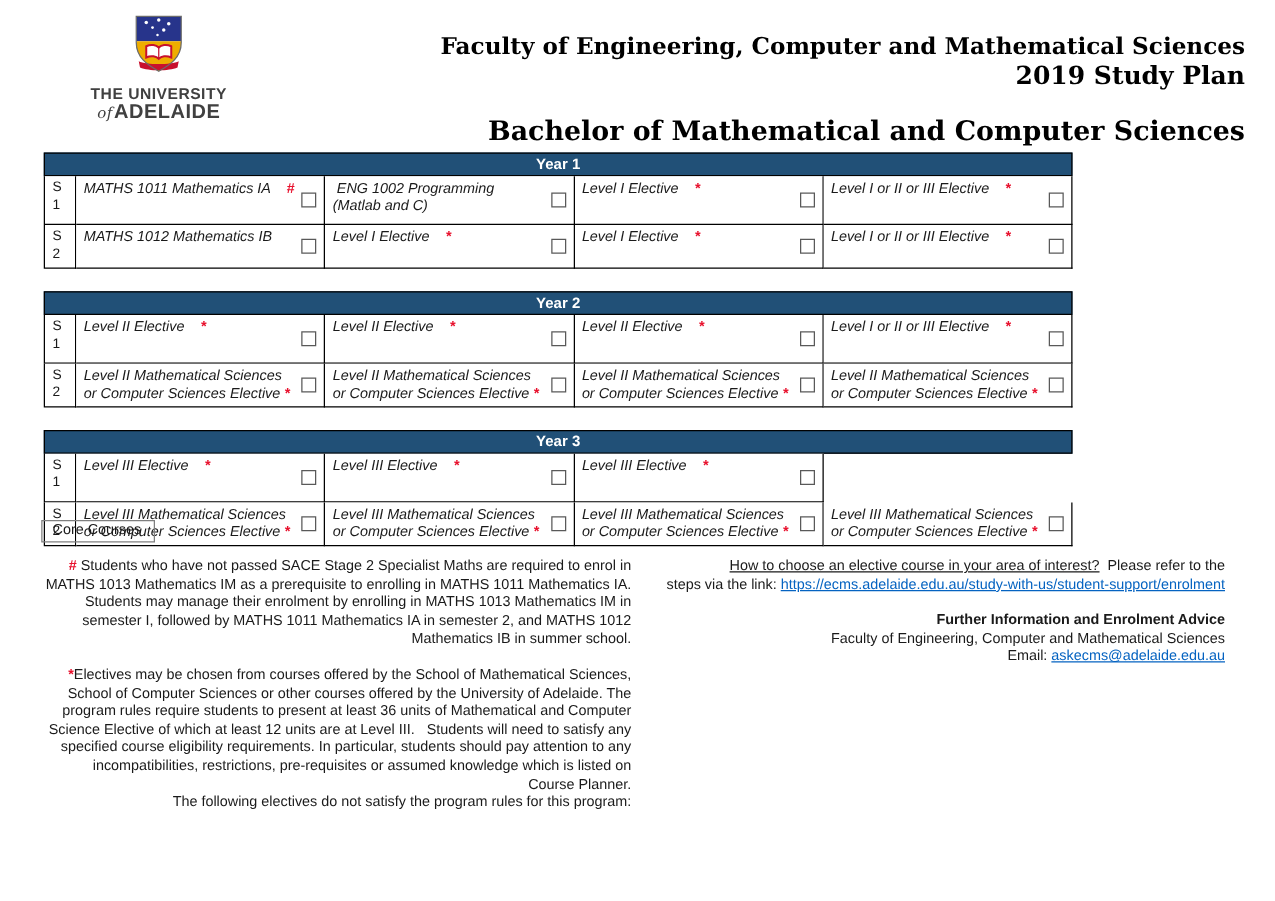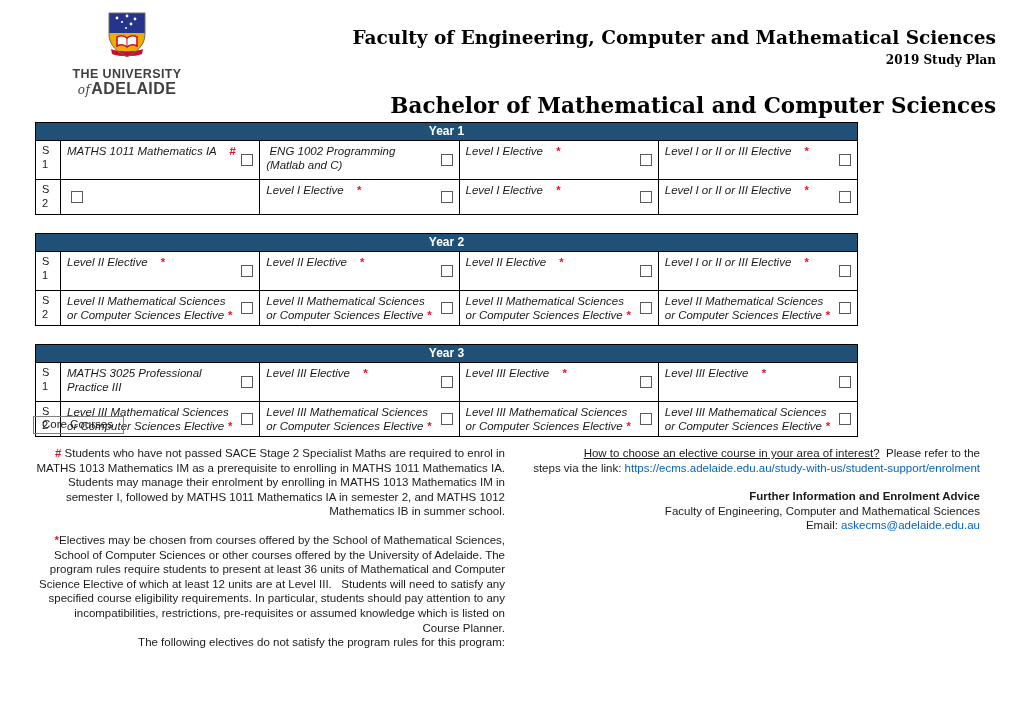--- a/index.html
+++ b/index.html
@@ -15,21 +15,21 @@
   .logo-l1 { font-size: 12.5px; font-weight: 700; letter-spacing: 0.4px; margin-top: 2px; }
   .logo-l2 { font-size: 16px; font-weight: 700; letter-spacing: 0.4px; line-height: 16px; }
   .logo-l2 .of { font-family: "DejaVu Serif", serif; font-style: italic; font-weight: 400; font-size: 12px; margin-right: 1px; }
 
   
   .hdr-right {
     position: absolute; right: 24px; top: 26px; text-align: right;
     font-family: "DejaVu Serif", serif; font-weight: 700; color: #000;
   }
   .hfac  { font-size: 18.5px; line-height: 23px; }
-  .hplan { font-size: 12px; line-height: 23px; }
+  .hplan { font-size: 20px; line-height: 23px; }
   .hprog {
     position: absolute; right: 24px; top: 93px; text-align: right;
     font-family: "DejaVu Serif", serif; font-weight: 700; font-size: 21.5px; color: #000;
   }
 
   
   .plan-table { position: absolute; left: 35px; top: 122px; width: 823px; }
   .year-section + .year-section { margin-top: 18px; }
   .year-bar {
     border: 1px solid #000; background: var(--year_bar, #215077);
@@ -55,21 +55,21 @@
   }
 
   
   .notes { position: absolute; font-size: 11.5px; line-height: 14.6px; color: #1a1a1a; }
   .notes p { white-space: pre-wrap; text-align: right; }
   .notes-left  { left: 35px;  top: 446px; width: 470px; }
   .notes-right { left: 518px; top: 446px; width: 462px; }
   .vgap { height: 14px; }
   .ul { text-decoration: underline; padding-left: 44px; }
   .bold { font-weight: 700; }
-  a.lk, .lk { color: var(--link, #0563C1); cursor: pointer; word-break: break-all; }
+  a.lk, .lk { color: var(--link, #0563C1); text-decoration: underline; cursor: pointer; word-break: break-all; }
 </style>
 </head>
 <body>
 
 <div class="logo">
   <svg width="44" height="50" viewBox="0 0 44 50">
     <defs>
         <clipPath id="shieldClip">
           <path d="M4 2 H40 V23 C40 35 31 41 22 46 C13 41 4 35 4 23 Z"></path>
         </clipPath>
@@ -124,20 +124,21 @@
           <span class="ct"><span>Level I or II or III Elective    </span><span class="mk">*</span></span>
           <span class="cb"></span>
         </div>
     </div>
     <div class="trow trow2">
       <div class="sem">
           <span>S</span>
           <span>2</span>
         </div>
       <div class="cell">
+          <span class="ct"><span>MATHS 1012 Mathematics IB</span><span class="mk"></span></span>
           <span class="cb"></span>
         </div>
       <div class="cell">
           <span class="ct"><span>Level I Elective    </span><span class="mk">*</span></span>
           <span class="cb"></span>
         </div>
       <div class="cell">
           <span class="ct"><span>Level I Elective    </span><span class="mk">*</span></span>
           <span class="cb"></span>
         </div>
@@ -195,24 +196,20 @@
         </div>
     </div>
   </div>
 
   <div class="year-section">
     <div class="year-bar">Year 3</div>
     <div class="trow trow1">
       <div class="sem">
           <span>S</span>
           <span>1</span>
-        </div>
-      <div class="cell">
-          <span class="ct"><span>MATHS 3025 Professional Practice III</span><span class="mk"></span></span>
-          <span class="cb"></span>
         </div>
       <div class="cell">
           <span class="ct"><span>Level III Elective    </span><span class="mk">*</span></span>
           <span class="cb"></span>
         </div>
       <div class="cell">
           <span class="ct"><span>Level III Elective    </span><span class="mk">*</span></span>
           <span class="cb"></span>
         </div>
       <div class="cell">

